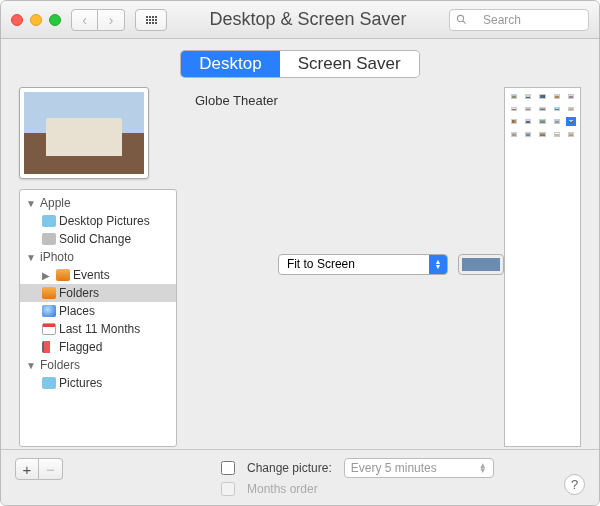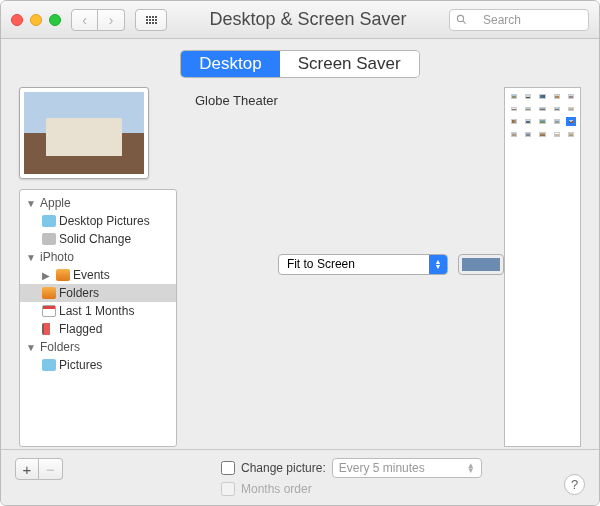--- a/index.html
+++ b/index.html
@@ -85,21 +85,21 @@
 .th18 { background:linear-gradient(#c8a888,#886644);}
 .th19 { background:linear-gradient(#fff 40%,#c8b8a8 40%);}
 .th20 { background:linear-gradient(#d8c8b0,#a89070);}
 
 .footer { position:absolute; left:0; right:0; bottom:0; height:56px; border-top:1px solid #c8c8c8; background:#ededed; display:flex; align-items:flex-start; padding:8px 14px; gap:8px;}
 .addremove { display:flex; align-items:center; gap:0;}
 .sqbtn { width:24px; height:22px; background:linear-gradient(#fdfdfd,#ececec); border:1px solid #bcbcbc; display:flex; align-items:center; justify-content:center; font-size:15px; color:#555;}
 .sqbtn:first-child { border-radius:4px 0 0 4px;}
 .sqbtn:last-child { border-radius:0 4px 4px 0; border-left:none; color:#bbb;}
 .foptions { margin-left:150px; display:flex; flex-direction:column; gap:4px; font-size:12px; color:#444;}
-.frow { display:flex; align-items:center; gap:6px;}
+.frow { display:flex; align-items:center; gap:12px;}
 .frow.disabled { color:#aaa;}
 input[type=checkbox] { width:14px; height:14px;}
 .intdrop { width:150px; height:20px; background:#fff; border:1px solid #bcbcbc; border-radius:4px; display:flex; align-items:center; justify-content:space-between; padding:0 6px; font-size:12px; color:#999;}
 .intdrop .da { font-size:8px; color:#aaa; display:flex; flex-direction:column; line-height:5px;}
 .helpbtn { position:absolute; right:14px; bottom:10px; width:21px; height:21px; border-radius:50%; background:#fff; border:1px solid #bcbcbc; display:flex; align-items:center; justify-content:center; color:#666; font-size:13px;}
 </style>
 </head>
 <body>
 
 <div class="window">
@@ -173,22 +173,26 @@
         <div class="tree-item l2">
             <span class="disc">▶</span>
             <span class="ticon ti-orange"></span>
             <span>Events</span>
           </div>
         <div class="tree-item l2 selected">
             <span class="ticon ti-orange"></span>
             <span>Folders</span>
           </div>
         <div class="tree-item l2">
+            <span class="ticon ti-globe"></span>
+            <span>Places</span>
+          </div>
+        <div class="tree-item l2">
             <span class="ticon ti-cal"></span>
-            <span>Last 1 Months</span>
+            <span>Last 11 Months</span>
           </div>
         <div class="tree-item l2">
             <span class="ticon ti-flag"></span>
             <span>Flagged</span>
           </div>
 
         <div class="tree-item l1">
             <span class="disc">▼</span>
             <span>Folders</span>
           </div>

